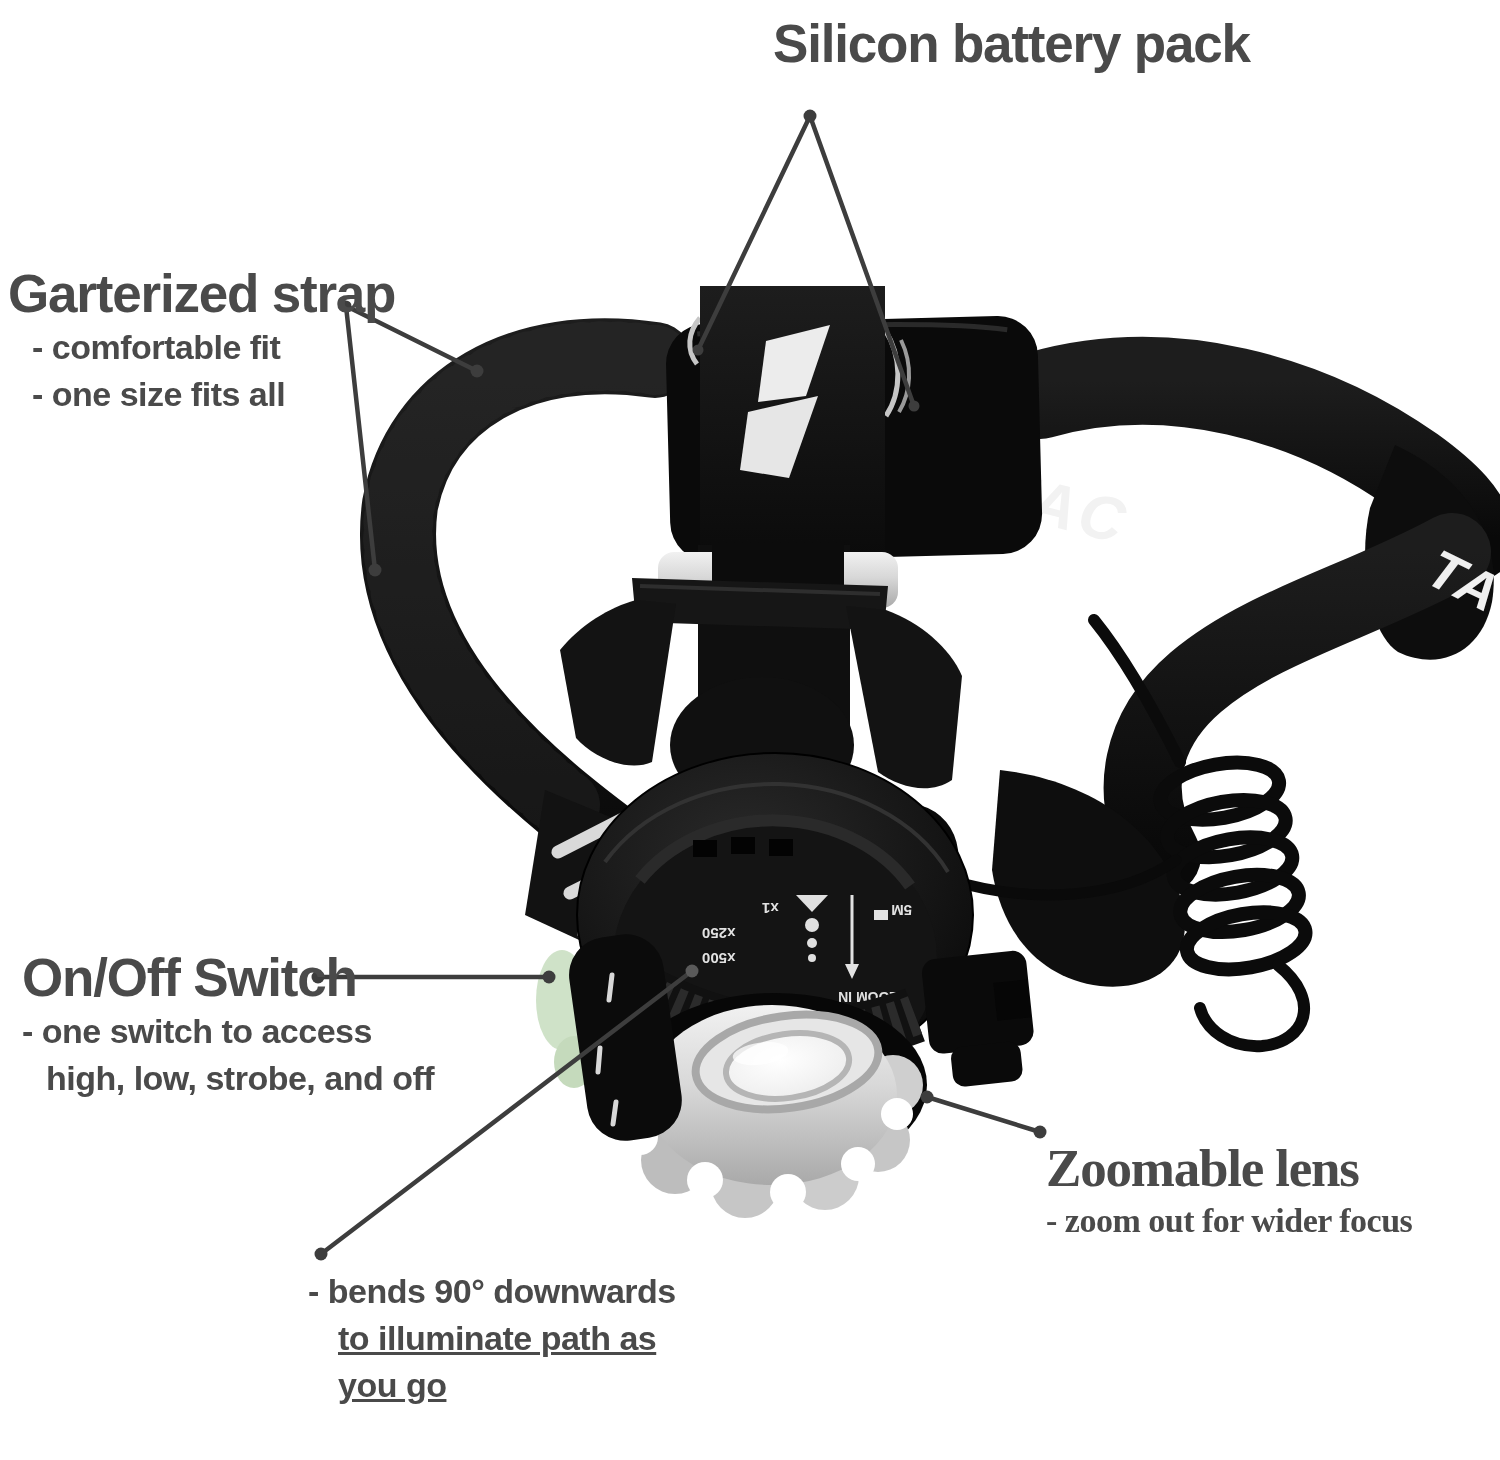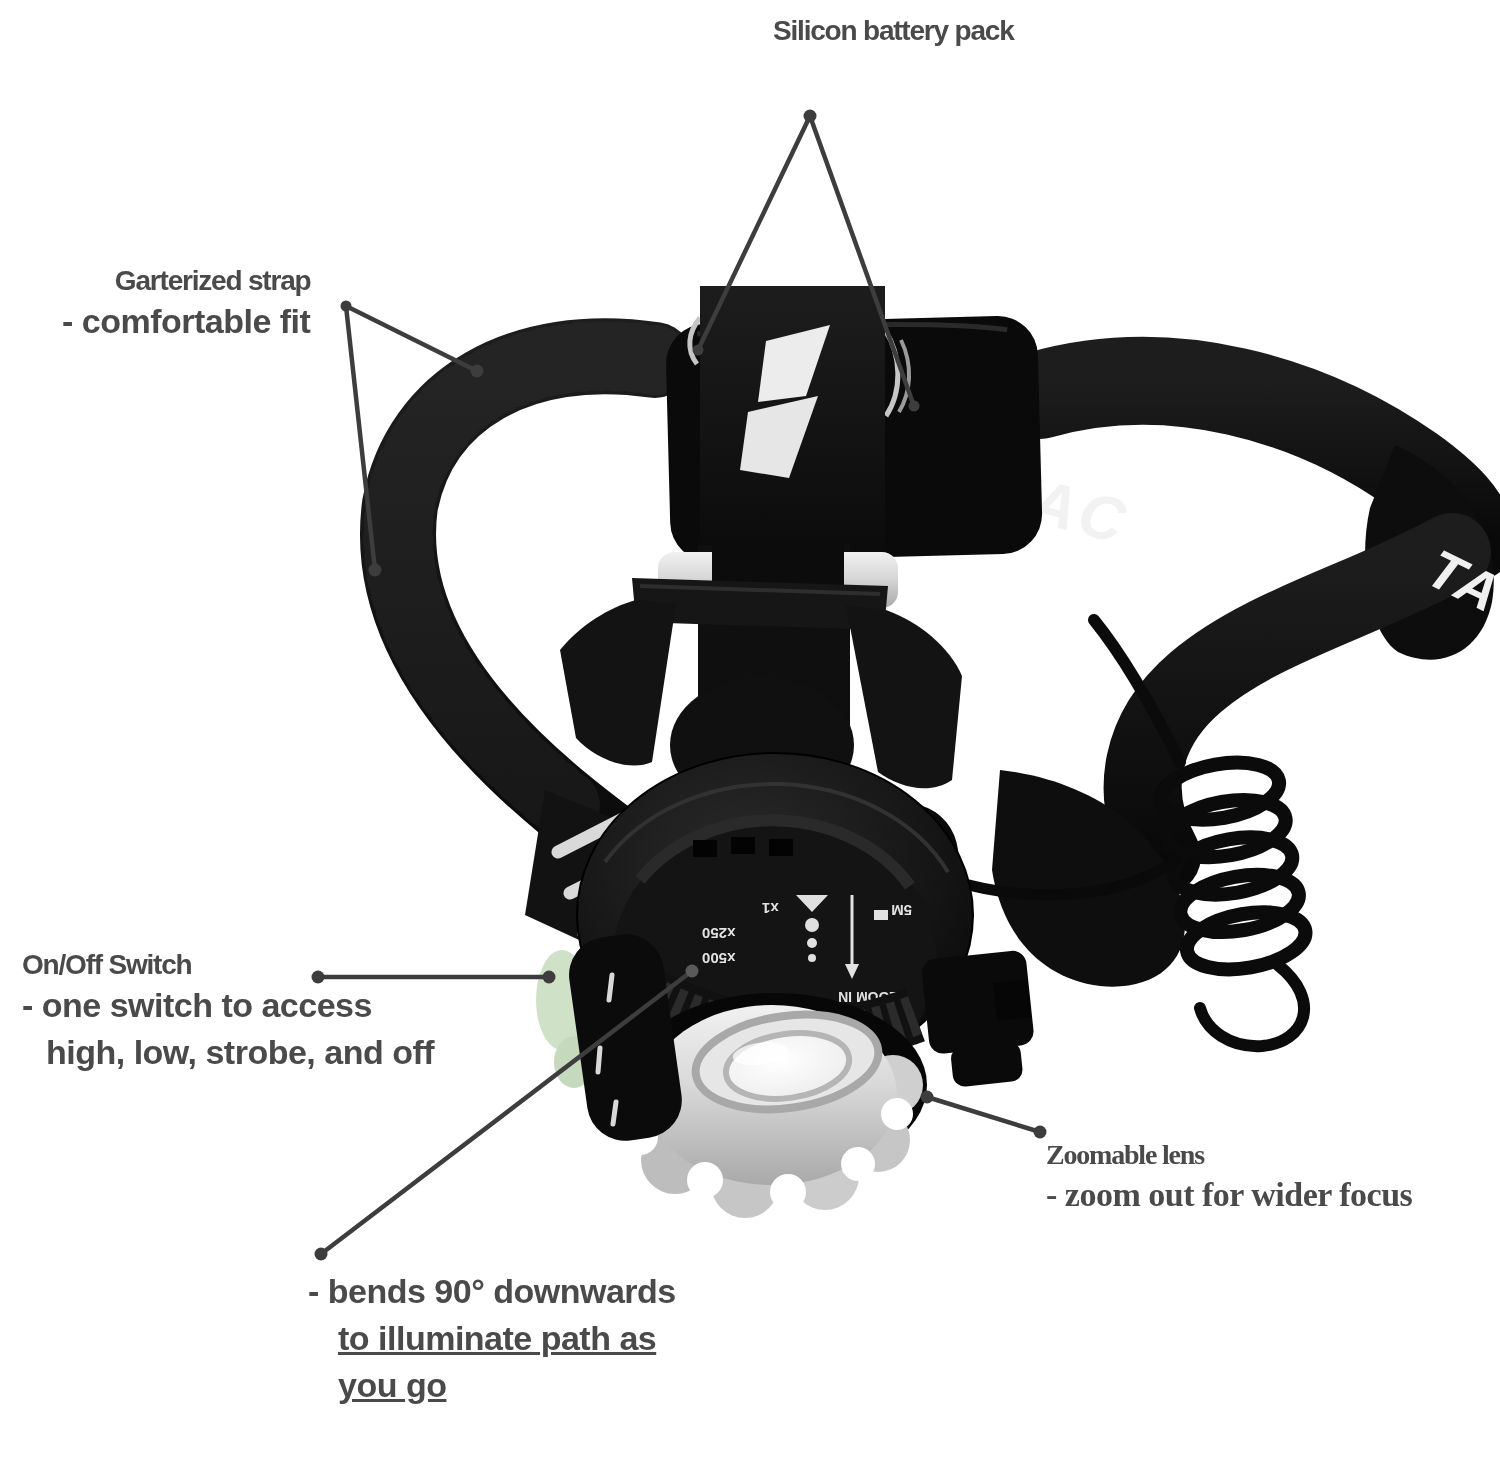--- a/index.html
+++ b/index.html
@@ -7,26 +7,26 @@
     position:relative;width:1500px;height:1460px;background:#fff;overflow:hidden;
     font-family:"Liberation Sans", sans-serif;
   }
   .stage svg{position:absolute;left:0;top:0;}
   .label{
     position:absolute;
     color:var(--annotation_text,#4a4a4a);
     font-weight:700;
     letter-spacing:-0.5px;
   }
-  .label h2{margin:0;font-size:28px;line-height:1.06;letter-spacing:-1.2px;}
+  .label h2{margin:0;font-size:53px;line-height:1.06;letter-spacing:-1.2px;}
   .label p{margin:3px 0 0;font-size:34px;line-height:1.30;}
   .label p.indent{padding-left:24px;}
   .label p.indent2{padding-left:30px;text-decoration:underline;}
   .lbl-battery{left:773px;top:16px;}
-  .lbl-strap{left:38px;top:266px;text-align:right;}
+  .lbl-strap{left:8px;top:266px;}
   .lbl-switch{left:22px;top:950px;}
   .lbl-zoom{left:1046px;top:1140px;font-family:Liberation Serif, serif;}
   .lbl-move{left:308px;top:1266px;}
 </style>
 </head>
 <body>
 
 <div class="stage">
 
   <svg width="1500" height="1460" viewBox="0 0 1500 1460">
@@ -226,20 +226,21 @@
     </g>
   </svg>
 
   <div class="label lbl-battery">
     <h2>Silicon battery pack</h2>
   </div>
 
   <div class="label lbl-strap">
     <h2>Garterized strap</h2>
     <p class="indent">- comfortable fit</p>
+    <p class="indent">- one size fits all</p>
   </div>
 
   <div class="label lbl-switch">
     <h2>On/Off Switch</h2>
     <p>- one switch to access</p>
     <p class="indent">high, low, strobe, and off</p>
   </div>
 
   <div class="label lbl-zoom">
     <h2>Zoomable lens</h2>

